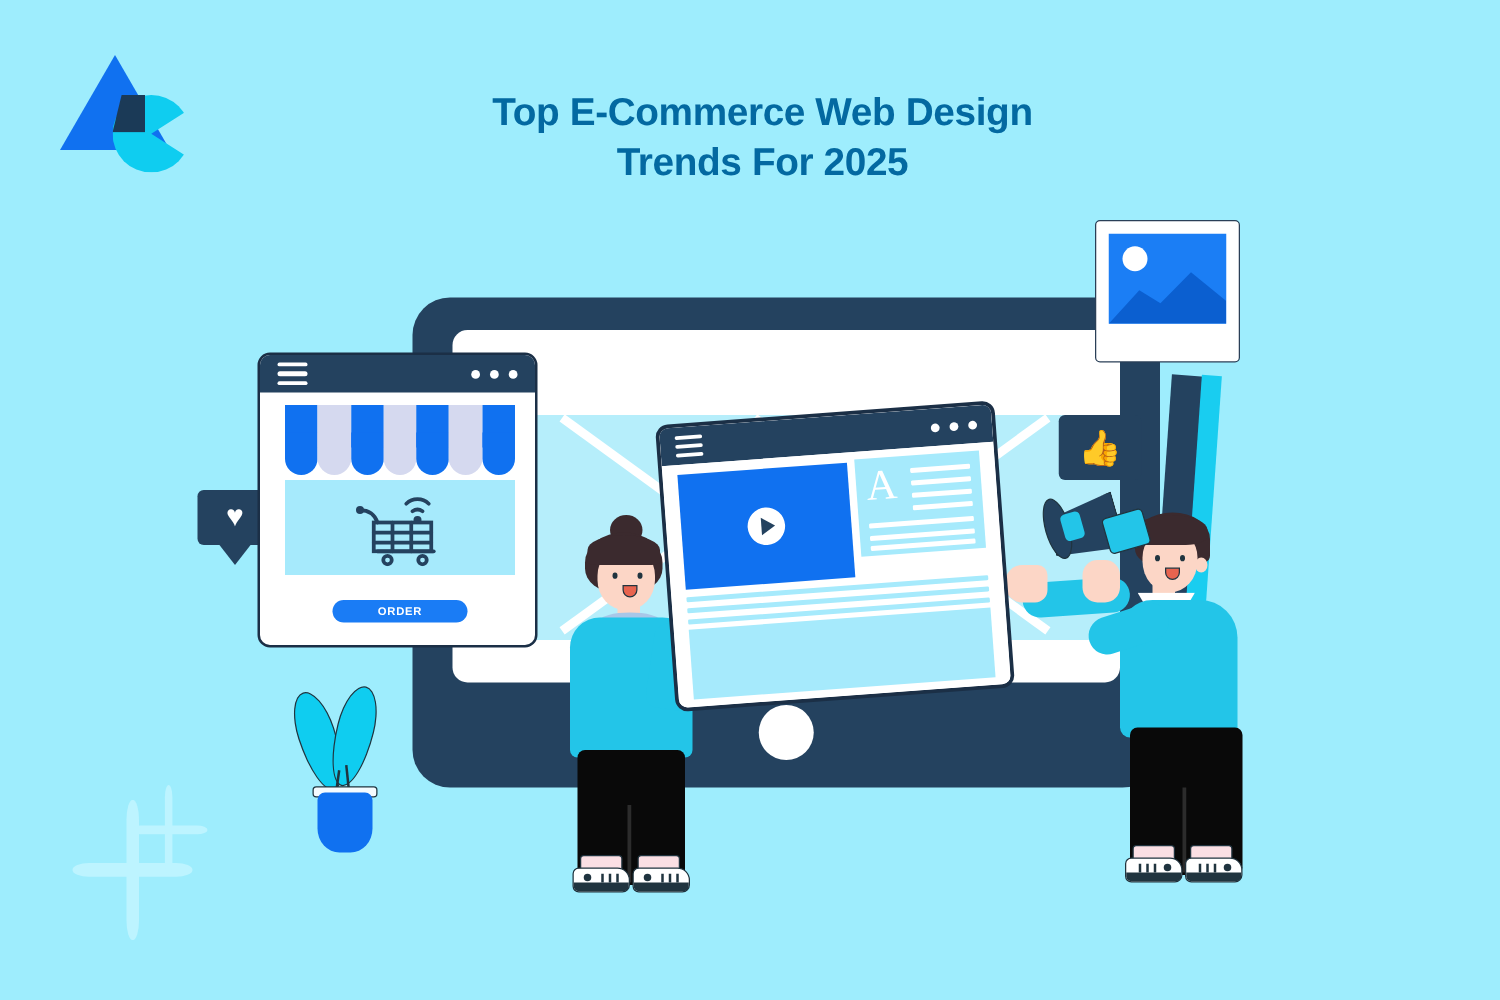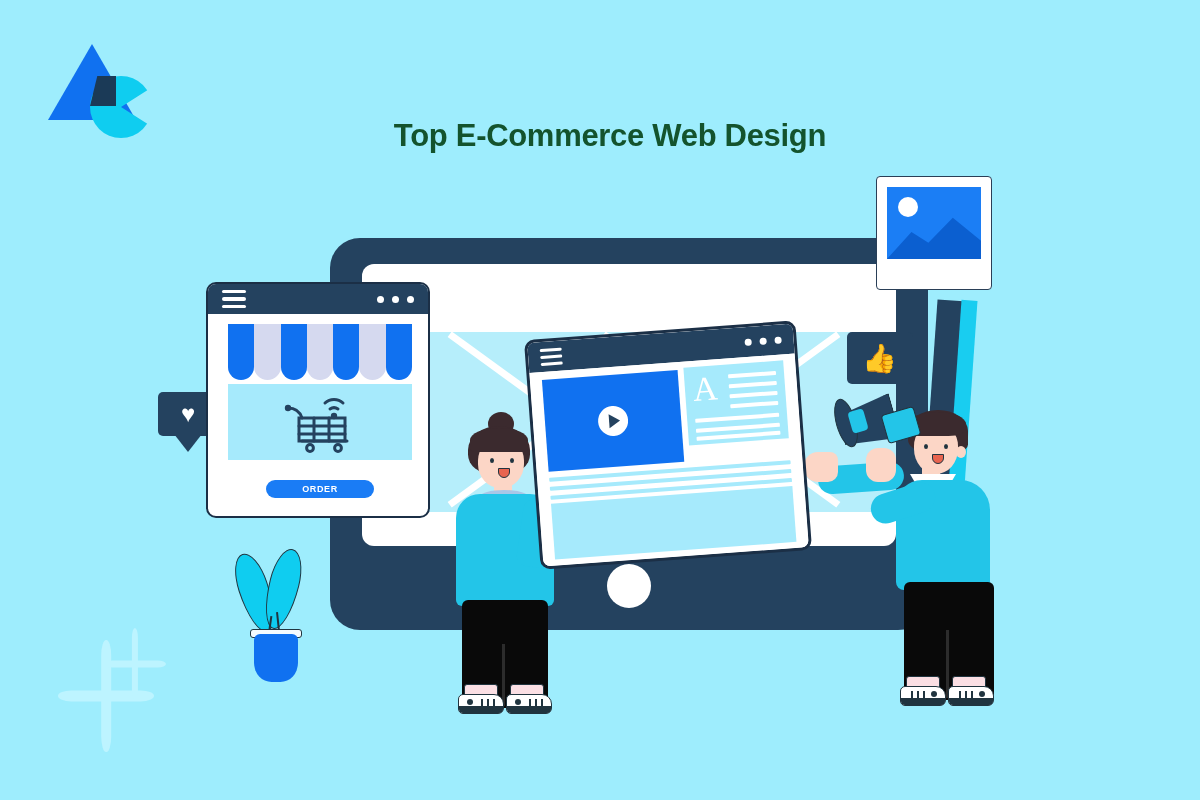--- a/index.html
+++ b/index.html
@@ -39,22 +39,21 @@
     position:absolute; left:42px; top:40px; width:26px; height:30px;
     background:#1b3a57;
     clip-path: polygon(0 100%, 100% 100%, 100% 0, 28% 0);
   }
 
   
   .title {
     position:absolute; left:300px; top:70px; width:620px;
     text-align:center;
     font-size:31px; line-height:1.28; font-weight:700; letter-spacing:-0.3px;
-    color:#14532d;
-    margin-top:46px;
+    color:#0369a1;
   }
   .title .l2 { display:block; }
 
   
   .monitor { position:absolute; left:330px; top:238px; width:598px; height:392px; }
   .monitor-frame {
     position:absolute; inset:0; background:#24425f; border-radius:30px;
   }
   .monitor-screen {
     position:absolute; left:32px; top:26px; right:32px; bottom:84px;
@@ -268,20 +267,21 @@
   <div class="sparkle" style="left:104px; top:628px; width:62px; height:72px;"></div>
 
   <div class="logo">
     <div class="logo-tri"></div>
     <div class="logo-c"></div>
     <div class="logo-overlap"></div>
   </div>
 
   <div class="title">
     <span>Top E-Commerce Web Design</span>
+    <span class="l2">Trends For 2025</span>
   </div>
 
   <div class="monitor">
     <div class="monitor-frame"></div>
     <div class="monitor-screen">
       <div class="monitor-inner">
         <div class="xline a"></div>
         <div class="xline b"></div>
         <div class="xline2 a"></div>
         <div class="xline2 b"></div>

